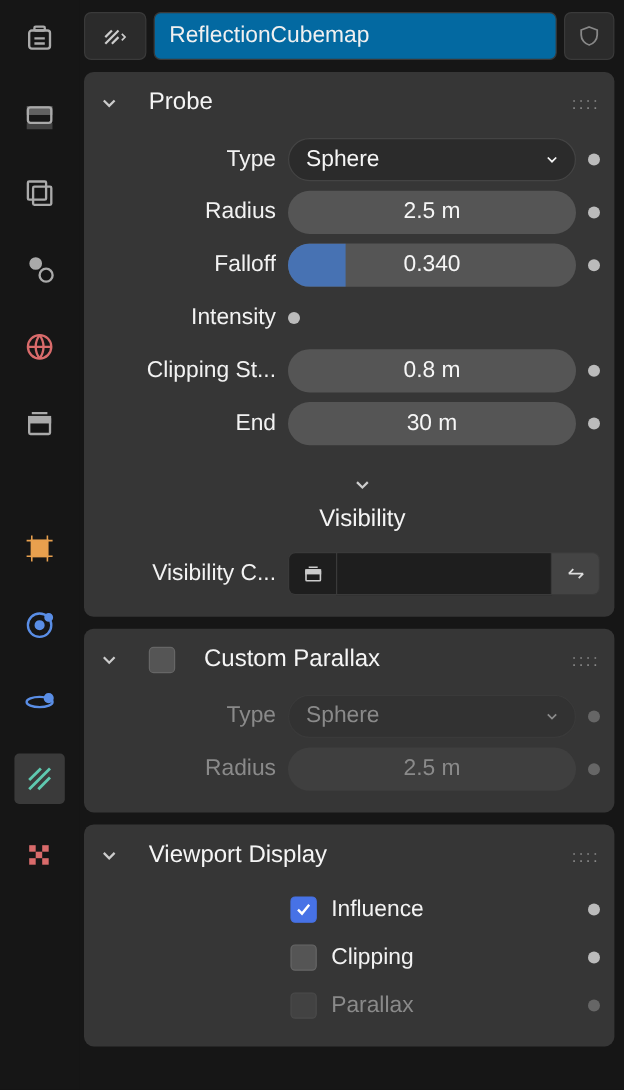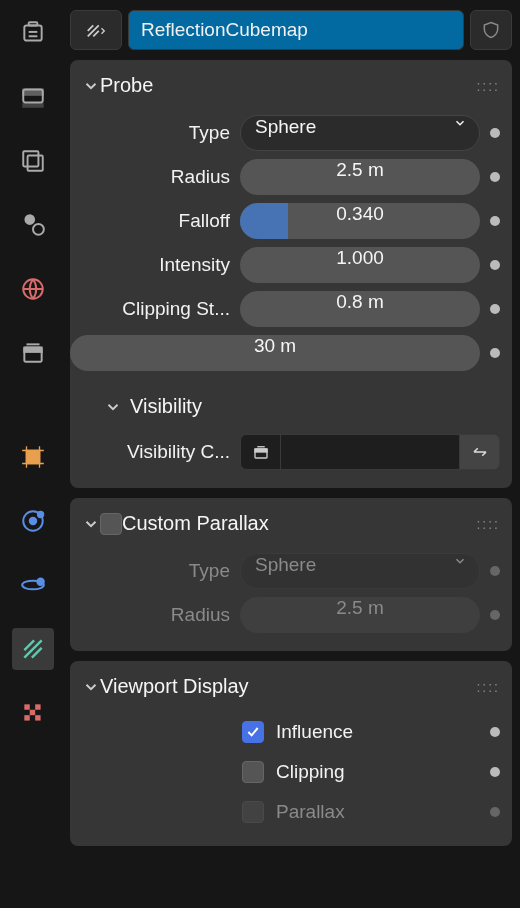--- a/index.html
+++ b/index.html
@@ -14,38 +14,38 @@
   .sidebar-icon.texture { color: #d96b6b; }
   .sidebar-icon svg { width: 26px; height: 26px; }
   .sidebar-gap { height: 18px; }
   .main { flex: 1; display: flex; flex-direction: column; padding: 10px 8px 0 4px; gap: 10px; }
   .header-row { display: flex; gap: 6px; height: 40px; }
   .header-icon-btn { width: 52px; background: #2b2b2b; border: 1px solid #3a3a3a; border-radius: 6px; display: flex; align-items: center; justify-content: center; color: #ccc; cursor: pointer; }
   .header-icon-btn svg { width: 22px; height: 22px; }
   .header-name { flex: 1; background: #0369a1; border: 1px solid #3a3a3a; border-radius: 6px; display: flex; align-items: center; padding: 0 12px; font-size: 19px; color: #f0f0f0; }
   .header-shield { width: 42px; background: #2b2b2b; border: 1px solid #3a3a3a; border-radius: 6px; display: flex; align-items: center; justify-content: center; color: #888; cursor: pointer; }
   .panel { background: #363636; border-radius: 8px; padding: 10px 0 14px 0; }
-  .panel-header { display: flex; align-items: center; padding: 4px 12px 14px 12px; gap: 0; }
+  .panel-header { display: flex; align-items: center; padding: 4px 12px 14px 12px; gap: 24px; }
   .chevron { width: 18px; height: 18px; color: #ccc; cursor: pointer; }
   .panel-title { font-size: 20px; color: #f5f5f5; flex: 1; }
   .drag-grip { color: #888; font-size: 14px; letter-spacing: 2px; cursor: grab; }
   .prop-row { display: flex; align-items: center; padding: 3px 12px 3px 0; gap: 10px; height: 44px; }
   .prop-label { width: 160px; text-align: right; font-size: 19px; color: #f2f2f2; white-space: nowrap; overflow: hidden; text-overflow: ellipsis; }
   .prop-label.disabled { color: #8a8a8a; }
-  .prop-field { flex: 1; height: 36px; background: #555; border-radius: 18px; display: flex; justify-content: center; font-size: 19px; color: #f5f5f5; position: relative; }
+  .prop-field { flex: 1; height: 36px; background: #555; border-radius: 18px; display: flex; align-items: center; justify-content: center; font-size: 19px; color: #f5f5f5; position: relative; }
   .prop-field.select { justify-content: flex-start; padding: 0 14px; background: #2b2b2b; border: 1px solid #444; }
   .prop-field.select .sel-arrow { position: absolute; right: 12px; }
   .prop-field.disabled { background: #3f3f3f; color: #8a8a8a; }
   .prop-field.select.disabled { background: #323232; border: 1px solid #3a3a3a; }
   .prop-field.progress { justify-content: center; overflow: hidden; }
   .progress-fill { position: absolute; left: 0; top: 0; bottom: 0; background: #4772b3; border-radius: 6px 0 0 6px; }
   .progress-text { position: relative; z-index: 1; }
   .anim-dot { width: 10px; height: 10px; border-radius: 50%; background: #bbb; flex-shrink: 0; cursor: pointer; }
   .anim-dot.disabled { background: #666; }
-  .subpanel-header { display: flex; align-items: center; padding: 20px 12px 6px 34px; gap: 8px; }
+  .subpanel-header { display: flex; align-items: center; padding: 20px 12px 6px 34px; gap: 8px; flex-direction: column; }
   .subpanel-title { font-size: 20px; color: #f5f5f5; }
   .chk { width: 22px; height: 22px; border-radius: 4px; background: #555; border: 1px solid #666; flex-shrink: 0; display: flex; align-items: center; justify-content: center; }
   .chk.checked { background: #4772e6; border-color: #4772e6; }
   .chk.disabled { background: #424242; border-color: #4a4a4a; }
   .chk svg { width: 16px; height: 16px; color: white; }
   .chk-row { display: flex; align-items: center; padding: 4px 12px 4px 0; gap: 12px; height: 40px; }
   .chk-spacer { width: 160px; }
   .chk-label { font-size: 19px; color: #f2f2f2; flex: 1; }
   .chk-label.disabled { color: #8a8a8a; }
   .collection-field { flex: 1; height: 36px; display: flex; gap: 0; }
@@ -184,31 +184,31 @@
       <div class="prop-label">Falloff</div>
       <div class="prop-field progress">
         <div class="progress-fill" style="width:20%"></div>
         <span class="progress-text">0.340</span>
       </div>
       <div class="anim-dot"></div>
     </div>
 
     <div class="prop-row">
       <div class="prop-label">Intensity</div>
-      <div class="prop-field">1.000</div>
       <div class="anim-dot"></div>
     </div>
 
     <div class="prop-row">
       <div class="prop-label">Clipping St...</div>
       <div class="prop-field">0.8 m</div>
       <div class="anim-dot"></div>
     </div>
 
     <div class="prop-row">
+      <div class="prop-label">End</div>
       <div class="prop-field">30 m</div>
       <div class="anim-dot"></div>
     </div>
 
     <div class="subpanel-header">
       <svg class="chevron" viewBox="0 0 24 24" fill="none" stroke="currentColor" stroke-width="2.5">
           <path d="M6 9 l6 6 l6 -6"></path>
         </svg>
       <span class="subpanel-title">Visibility</span>
     </div>

